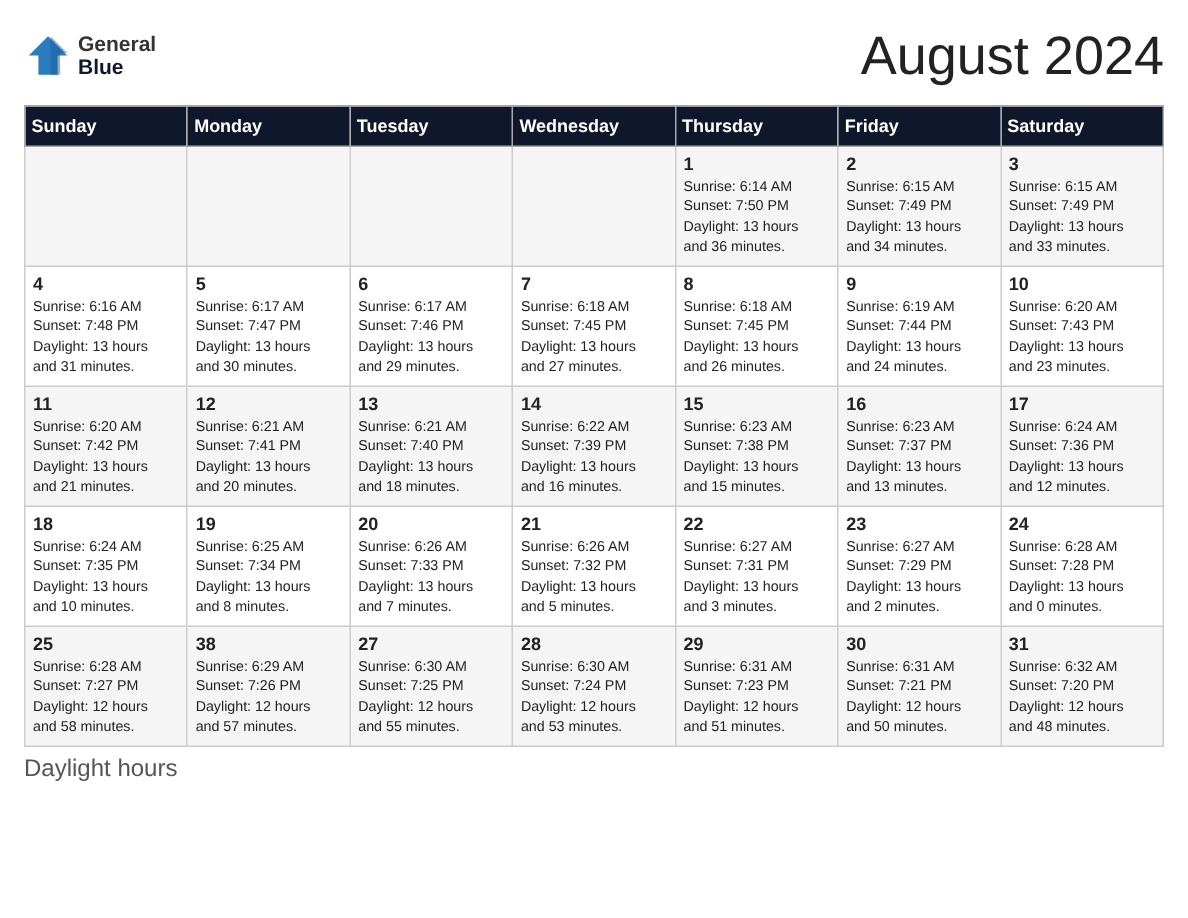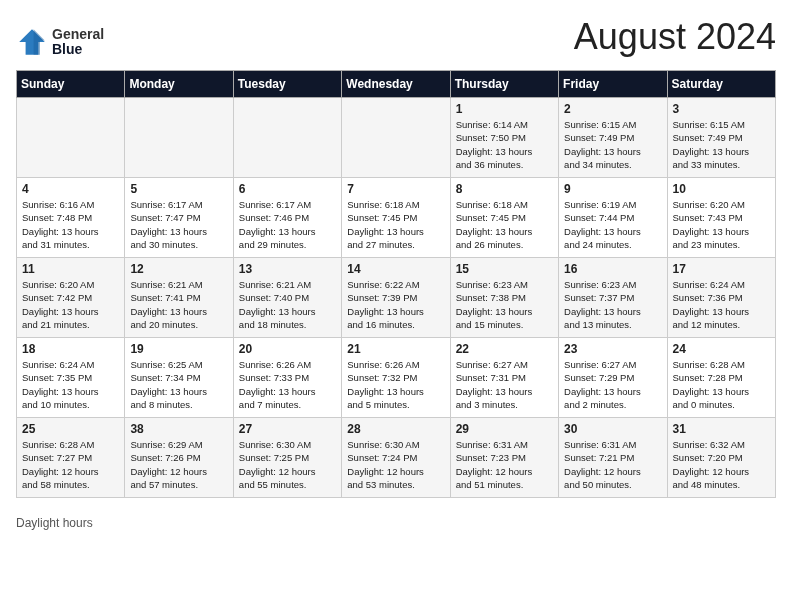--- a/index.html
+++ b/index.html
@@ -6,21 +6,21 @@
     body {
       font-family: Arial, sans-serif;
       background: #fff;
       width: 792px;
       min-height: 612px;
       padding: 16px;
     }
     .header {
       display: flex;
       justify-content: space-between;
-      align-items: flex-end;
+      align-items: center;
       margin-bottom: 12px;
     }
     .logo {
       display: flex;
       align-items: center;
       gap: 4px;
     }
     .logo-text {
       display: flex;
       flex-direction: column;
@@ -93,22 +93,22 @@
       line-height: 1.4;
       color: #222;
     }
     .empty-cell {
       background: #fff;
     }
     tbody tr:nth-child(odd) .empty-cell {
       background: #f5f5f5;
     }
     .footer {
-      margin-top: 18px;
-      font-size: 12px;
+      margin-top: 6px;
+      font-size: 16px;
       color: #555;
       text-align: left;
     }
   </style>
 </head>
 <body>
 
 <div class="header">
   <div class="logo">
     <svg class="logo-icon" viewBox="0 0 40 40">

